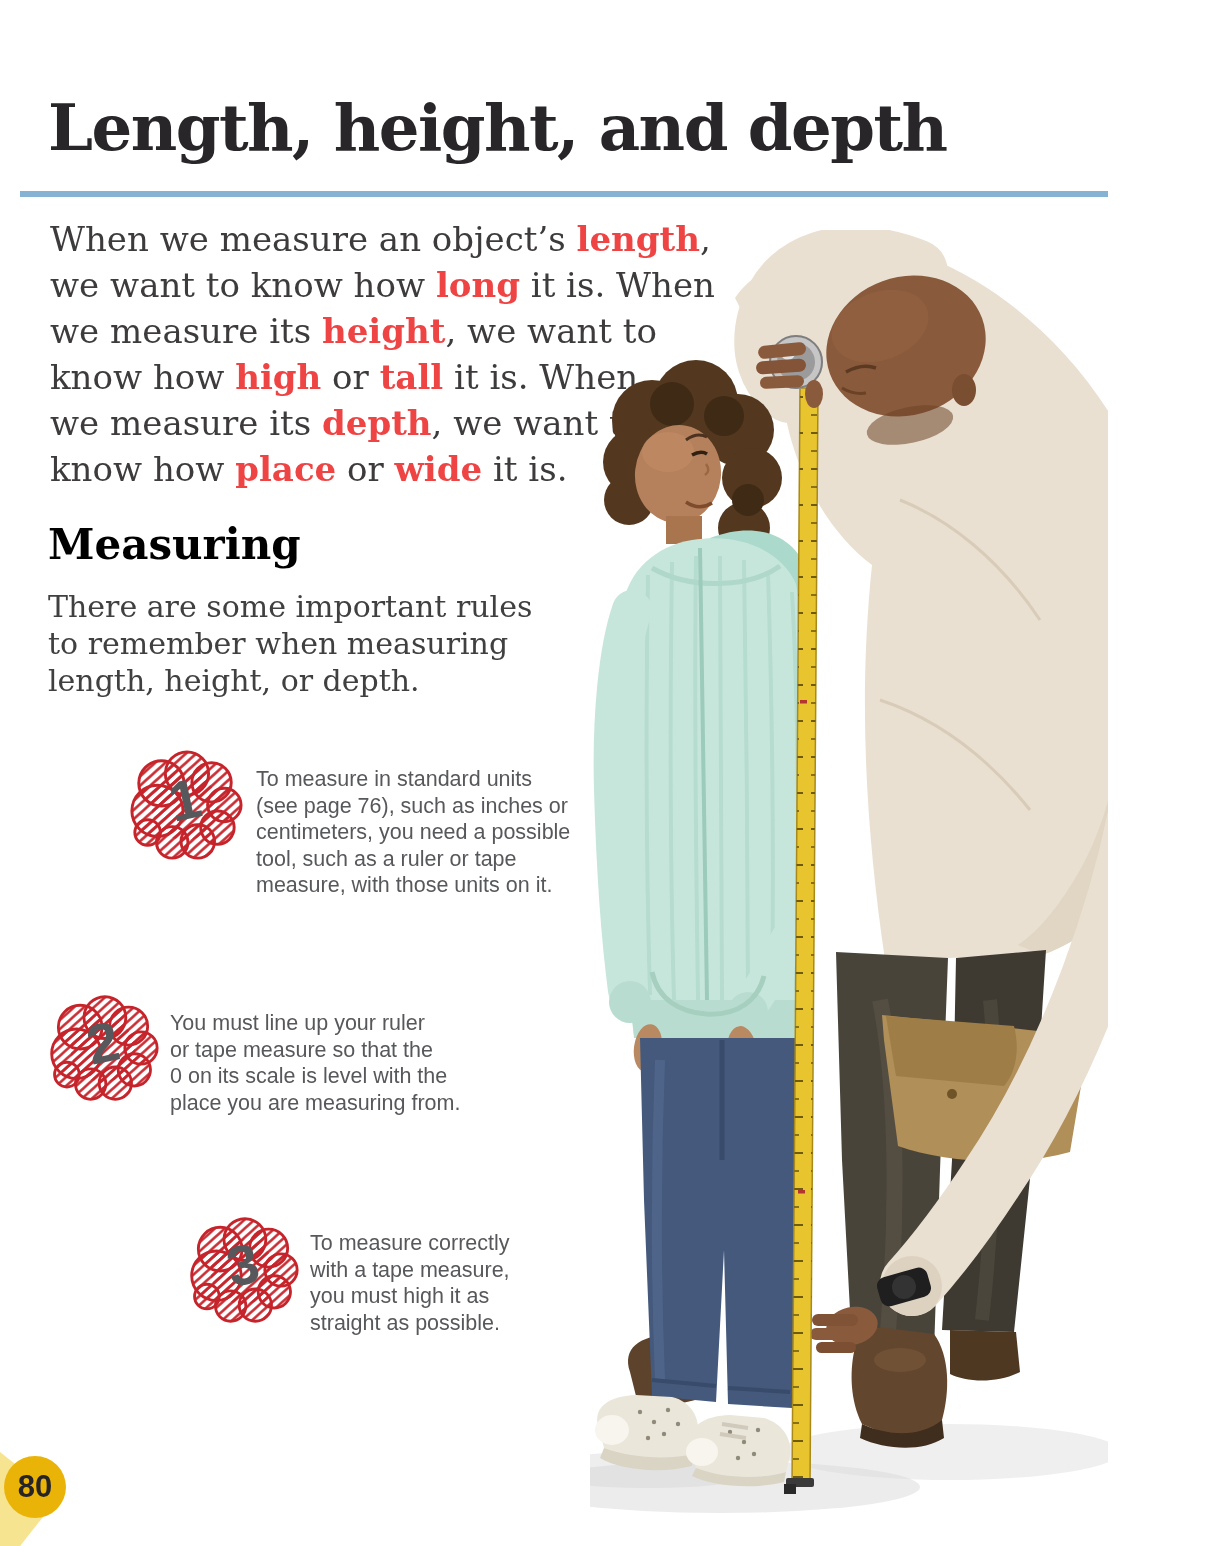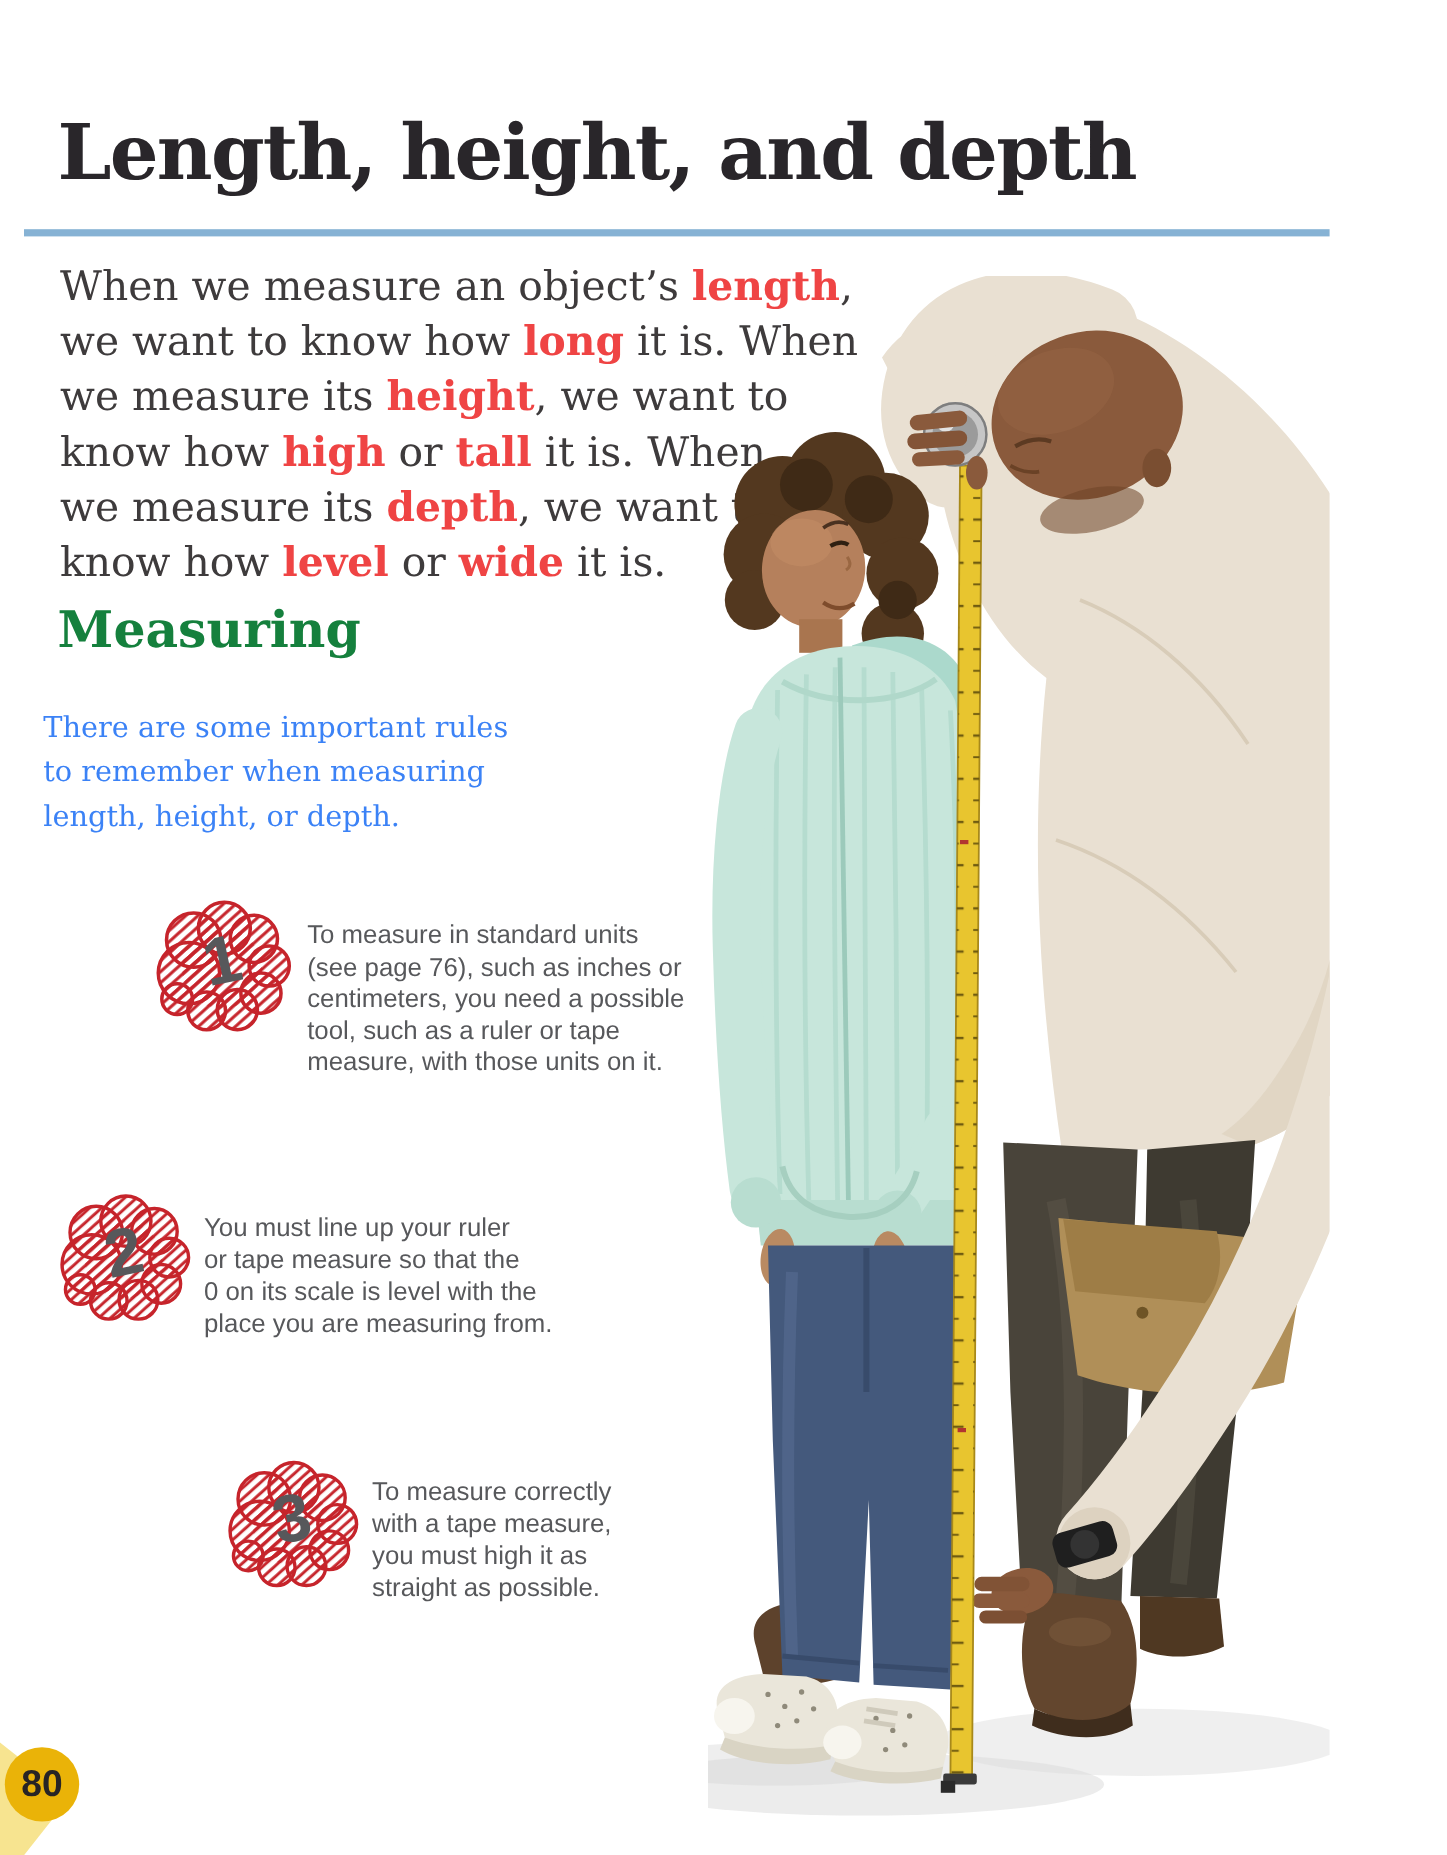--- a/index.html
+++ b/index.html
@@ -3,22 +3,22 @@
 <meta charset="utf-8">
 <style>
   html,body{margin:0;padding:0;background:#ffffff;}
   .page{position:relative;width:1108px;height:1546px;background:#ffffff;overflow:hidden;
         font-family:"DejaVu Serif", serif;}
   .page-title{position:absolute;left:48px;top:90px;margin:0;font-size:64px;font-weight:bold;
         letter-spacing:-1.5px;color:#29262a;white-space:nowrap;}
   .title-divider{position:absolute;left:20px;top:191px;width:1186px;height:6px;background:#86b2d4;}
   .intro{position:absolute;left:50px;top:216px;font-size:34px;line-height:46px;color:#3e3b3c;}
   .intro .b,.b{font-weight:bold;color:#ef4444;}
-  .measuring-heading{position:absolute;left:48px;top:500px;margin:0;font-size:42px;font-weight:bold;color:#15803d;}
-  .measuring-p{position:absolute;left:36px;top:588px;font-size:24px;line-height:37px;color:#3b82f6;}
+  .measuring-heading{position:absolute;left:48px;top:520px;margin:0;font-size:42px;font-weight:bold;color:#000000;}
+  .measuring-p{position:absolute;left:48px;top:588px;font-size:30px;line-height:37px;color:#404040;}
   .rule{display:contents;}
   .cloud{position:absolute;}
   .cloud svg{display:block;width:100%;height:100%;}
   .cloud .num{position:absolute;left:0;right:0;top:50%;text-align:center;
         transform:translateY(-58%) rotate(-12deg);
         font-family:"Liberation Sans", sans-serif;font-weight:bold;font-size:56px;color:#57585b;}
   .cloud1{left:126px;top:748px;width:118px;height:114px;}
   .cloud2{left:46px;top:993px;width:114px;height:110px;}
   .cloud3{left:186px;top:1216px;width:114px;height:108px;}
   .rtext{position:absolute;font-family:Liberation Sans, sans-serif;font-size:21.5px;
@@ -53,21 +53,21 @@
 
   <h1 class="page-title">Length, height, and depth</h1>
   <div class="title-divider"></div>
 
   <div class="intro">
       <div class="line"><span>When we measure an object’s </span><span class="b">length</span><span>,</span></div>
       <div class="line"><span>we want to know how </span><span class="b">long</span><span> it is. When</span></div>
       <div class="line"><span>we measure its </span><span class="b">height</span><span>, we want to</span></div>
       <div class="line"><span>know how </span><span class="b">high</span><span> or </span><span class="b">tall</span><span> it is. When</span></div>
       <div class="line"><span>we measure its </span><span class="b">depth</span><span>, we want to</span></div>
-      <div class="line"><span>know how </span><span class="b">level</span><span> or </span><span class="b">wide</span><span> it is.</span></div>
+      <div class="line"><span>know how </span><span class="b">place</span><span> or </span><span class="b">wide</span><span> it is.</span></div>
     </div>
 
   <h2 class="measuring-heading">Measuring</h2>
   <div class="measuring-p">
       <div class="line">There are some important rules</div>
       <div class="line">to remember when measuring</div>
       <div class="line">length, height, or depth.</div>
     </div>
 
   

